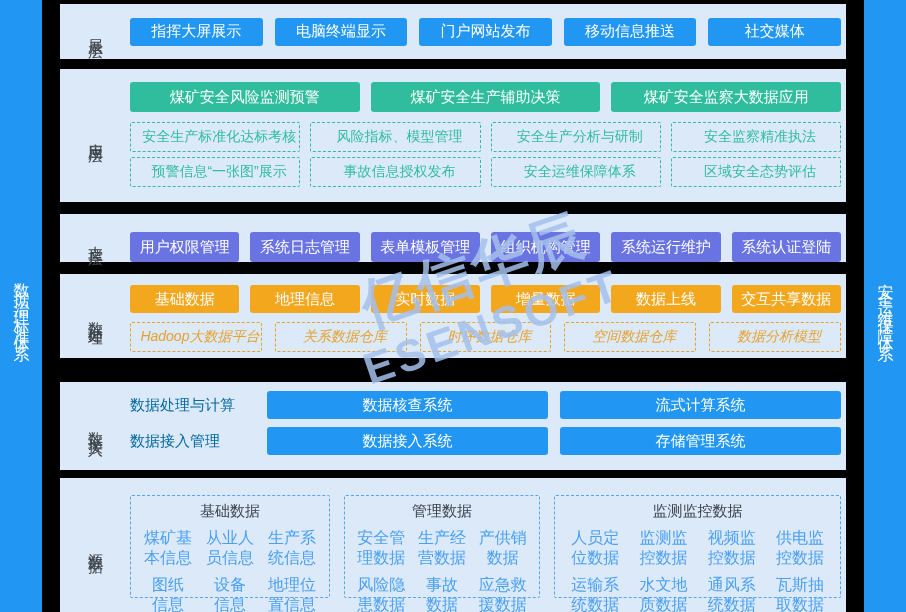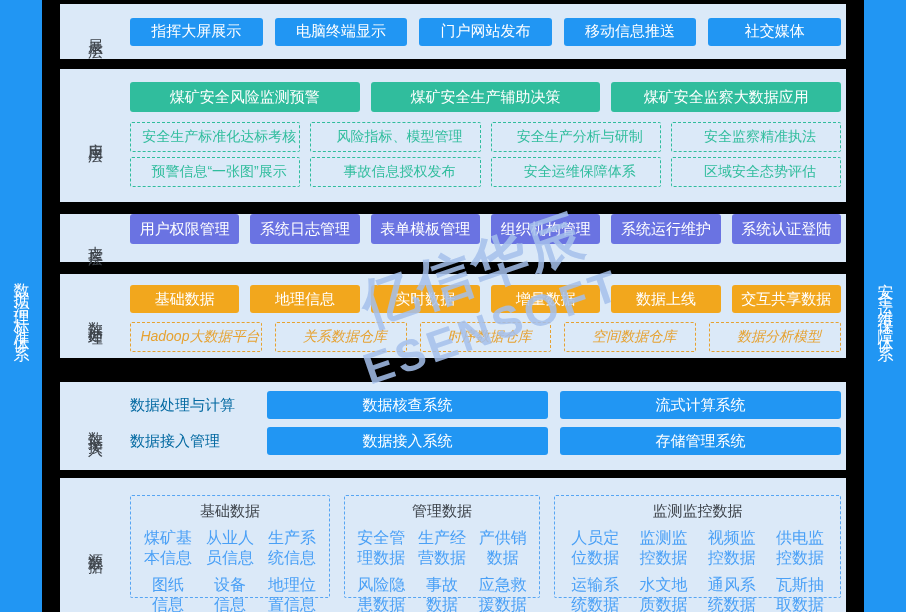--- a/index.html
+++ b/index.html
@@ -53,21 +53,21 @@
   
   #p2 { top:69px; height:133px; }
   #p2 .content { padding-top:13px; }
   .grid3 { display:grid; grid-template-columns:repeat(3,1fr); gap:11px; margin-bottom:10px;border-radius:7px; }
   .btn.green { background:var(--green); height:30px; }
   .grid4 { display:grid; grid-template-columns:repeat(4,1fr); gap:5px 10px; }
   .dash.green { border:1px dashed var(--green); color:var(--green); }
 
   
   #p3 { top:214px; height:48px; }
-  #p3 .content { display:flex; align-items:flex-start; }
+  #p3 .content { display:flex; align-items:flex-end; }
   .grid6 { flex:1; display:grid; grid-template-columns:repeat(6,1fr); gap:11px; }
   .btn.purple { background:var(--purple); height:30px; }
 
   
   #p4 { top:274px; height:84px; }
   #p4 .content { padding-top:11px; }
   #p4 .grid6 { margin-bottom:9px; }
   .btn.orange { background:var(--orange); }
   .grid5d { display:grid; grid-template-columns:repeat(5,1fr); gap:13px;font-style:italic; }
   .dash.orange { border:1px dashed var(--orangeDash); color:var(--orangeDash); }

